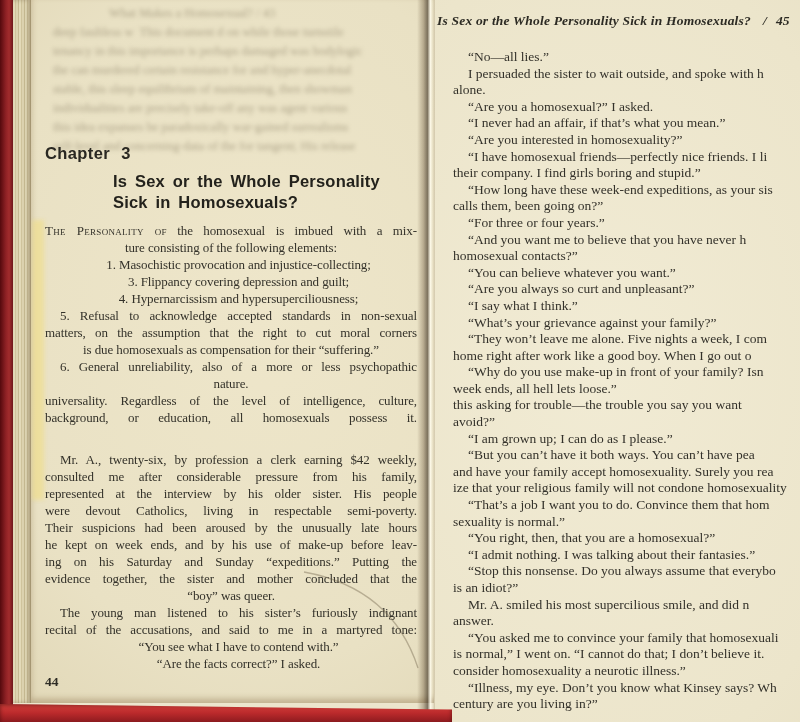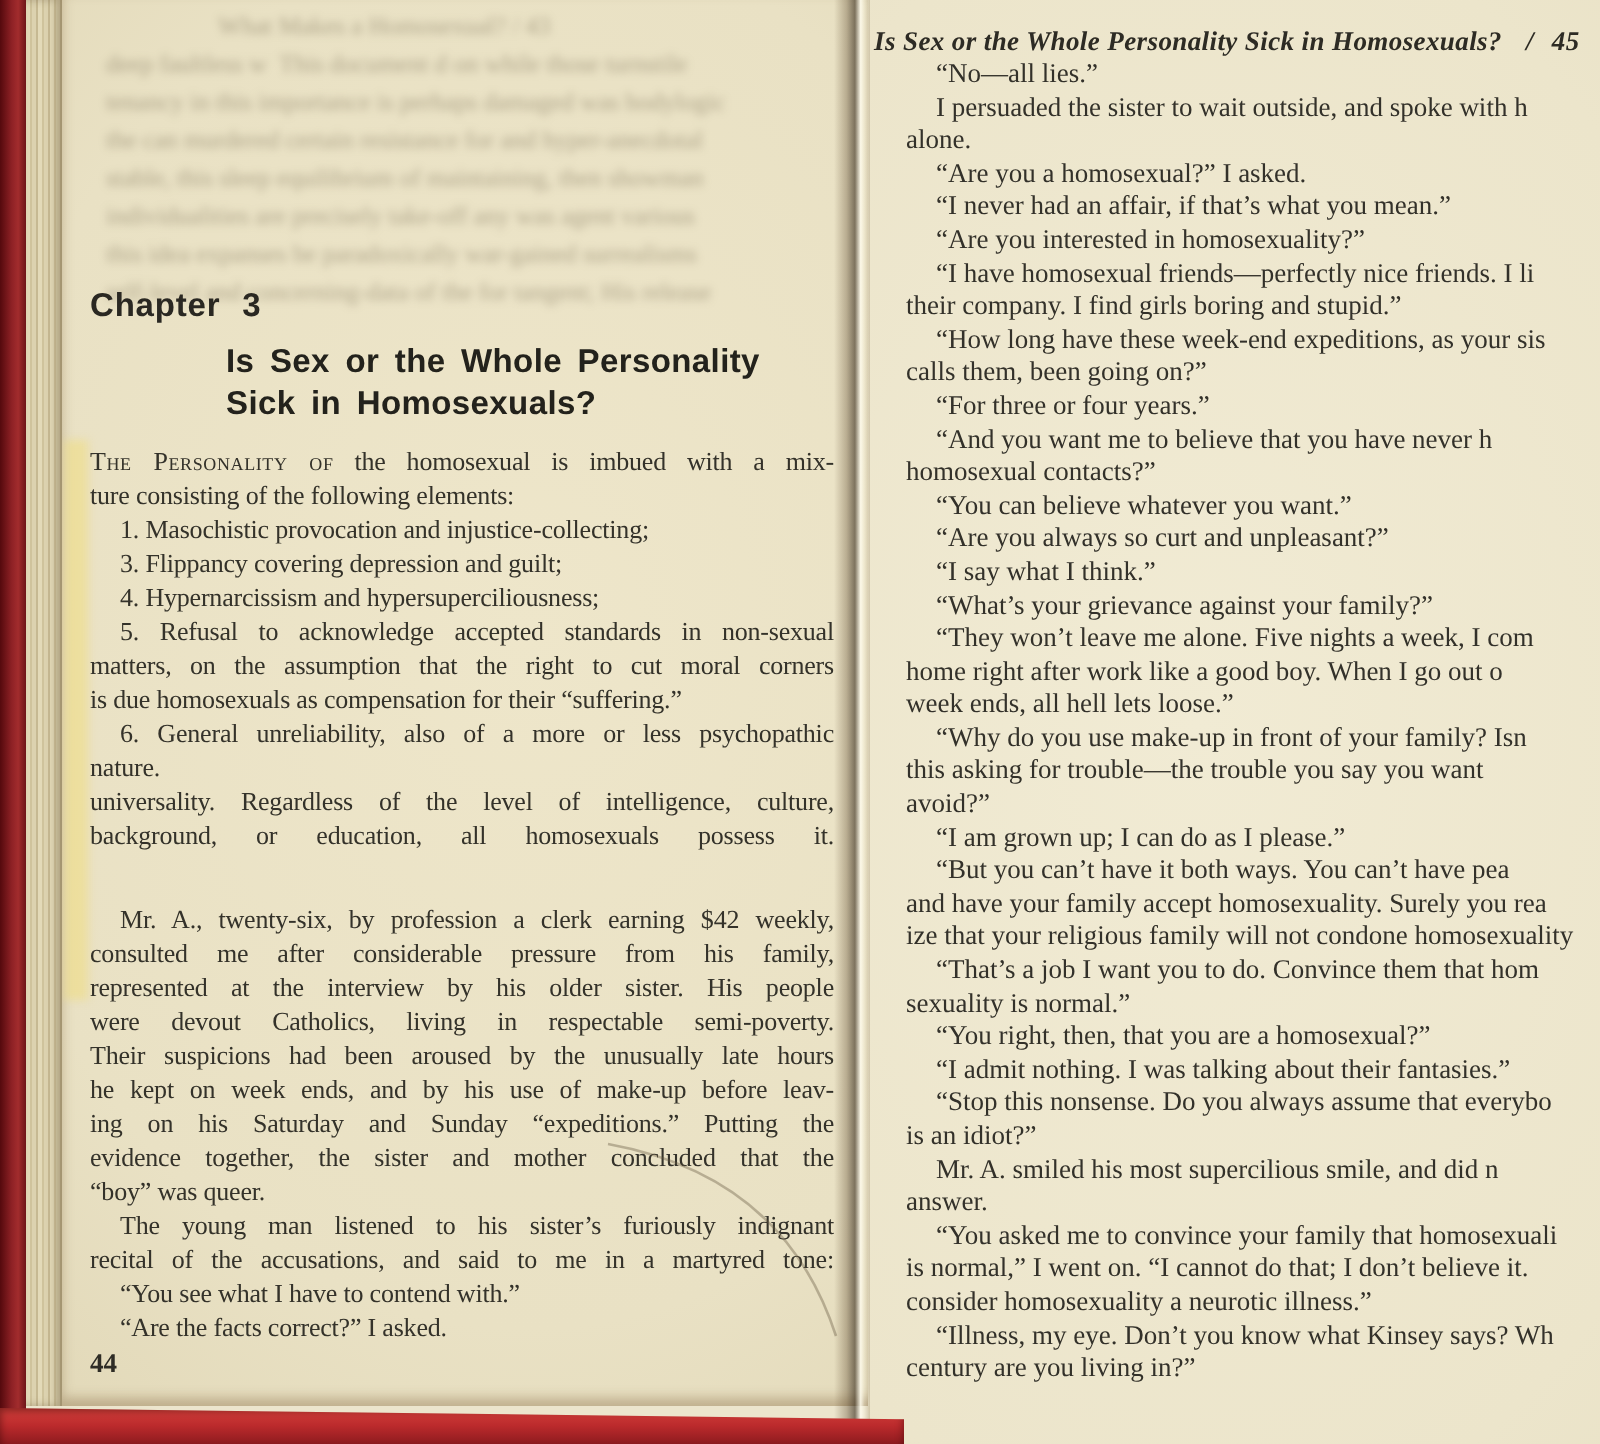--- a/index.html
+++ b/index.html
@@ -27,42 +27,42 @@
   .ghost{position:absolute;top:4px;left:22px;right:2px;height:138px;z-index:1;
     filter:blur(2.1px);opacity:.55;color:#7d7258;
     font:12.5px/19px "Liberation Serif",serif;}
   .ghost .line{white-space:pre;overflow:hidden;}
   .chapter{position:absolute;top:144px;left:14px;z-index:2;color:#2a2822;
     font:700 16.5px "Liberation Sans",sans-serif;word-spacing:6px;letter-spacing:.4px;}
   .title{position:absolute;top:171px;left:82px;z-index:2;color:#23221c;
     font:700 16.5px/21px "Liberation Sans",sans-serif;word-spacing:3px;letter-spacing:.2px;white-space:nowrap;}
   .body-left{position:absolute;top:222px;left:14px;width:372px;z-index:2;color:#34322a;
     font:13px/17px "Liberation Serif",serif;letter-spacing:-0.1px;overflow:hidden;}
-  .body-left .line{min-height:17px;}
+  .body-left .line{min-height:17px;text-align:center;}
   .body-left .line.j{text-align:justify;text-align-last:justify;}
   .body-left .line.ind{padding-left:15px;}
   .body-left .line.gap{margin-top:25px;}
   .sc{font-variant:small-caps;letter-spacing:.3px;}
   .pagenum{position:absolute;bottom:13px;left:14px;z-index:2;color:#2e2c25;
     font:700 13.5px "Liberation Serif",serif;text-align:right;}
   .highlight-band{position:absolute;top:220px;left:1px;width:12px;height:280px;z-index:1;
     background:rgba(242,220,110,.45);filter:blur(2px);}
   .hair{position:absolute;top:560px;left:265px;z-index:3;}
 
   
   .gutter{position:absolute;left:417px;top:0;width:18px;height:722px;z-index:4;
     background:linear-gradient(90deg,rgba(80,55,25,0) 0%,rgba(70,48,22,.30) 35%,rgba(35,22,8,.55) 58%,rgba(255,252,238,.85) 74%,rgba(255,252,238,.2) 84%,rgba(110,85,45,.22) 100%);}
 
   
   .page-right{position:absolute;left:434px;top:0;width:366px;height:722px;z-index:2;overflow:hidden;
     background:radial-gradient(130% 95% at 45% 50%,#f1ebd4 0%,#ece5cb 60%,#e6dec1 95%);}
   .running-head{padding:13px 12px 0 3px;color:#2d2b24;white-space:nowrap;overflow:hidden;
     font:italic 700 13.5px "Liberation Serif",serif;letter-spacing:.2px;}
   .running-head .sep{margin:0 9px 0 12px;}
-  .body-right{margin-top:0;padding-left:19px;color:#33312a;
+  .body-right{margin-top:20px;padding-left:19px;color:#33312a;
     font:13.5px/16.6px "Liberation Serif",serif;overflow:hidden;}
   .body-right .line{white-space:nowrap;min-height:16px;}
   .body-right .line.ind{padding-left:15px;}
 </style>
 </head>
 <body>
 
 <div class="book">
 
   <div class="cover-left"></div>
@@ -138,22 +138,22 @@
         <div class="line">calls them, been going on?”</div>
         <div class="line ind">“For three or four years.”</div>
         <div class="line ind">“And you want me to believe that you have never h</div>
         <div class="line">homosexual contacts?”</div>
         <div class="line ind">“You can believe whatever you want.”</div>
         <div class="line ind">“Are you always so curt and unpleasant?”</div>
         <div class="line ind">“I say what I think.”</div>
         <div class="line ind">“What’s your grievance against your family?”</div>
         <div class="line ind">“They won’t leave me alone. Five nights a week, I com</div>
         <div class="line">home right after work like a good boy. When I go out o</div>
+        <div class="line ind">“Why do you use make-up in front of your family? Isn</div>
         <div class="line">week ends, all hell lets loose.”</div>
-        <div class="line ind">“Why do you use make-up in front of your family? Isn</div>
         <div class="line">this asking for trouble—the trouble you say you want</div>
         <div class="line">avoid?”</div>
         <div class="line ind">“I am grown up; I can do as I please.”</div>
         <div class="line ind">“But you can’t have it both ways. You can’t have pea</div>
         <div class="line">and have your family accept homosexuality. Surely you rea</div>
         <div class="line">ize that your religious family will not condone homosexuality</div>
         <div class="line ind">“That’s a job I want you to do. Convince them that hom</div>
         <div class="line">sexuality is normal.”</div>
         <div class="line ind">“You right, then, that you are a homosexual?”</div>
         <div class="line ind">“I admit nothing. I was talking about their fantasies.”</div>

